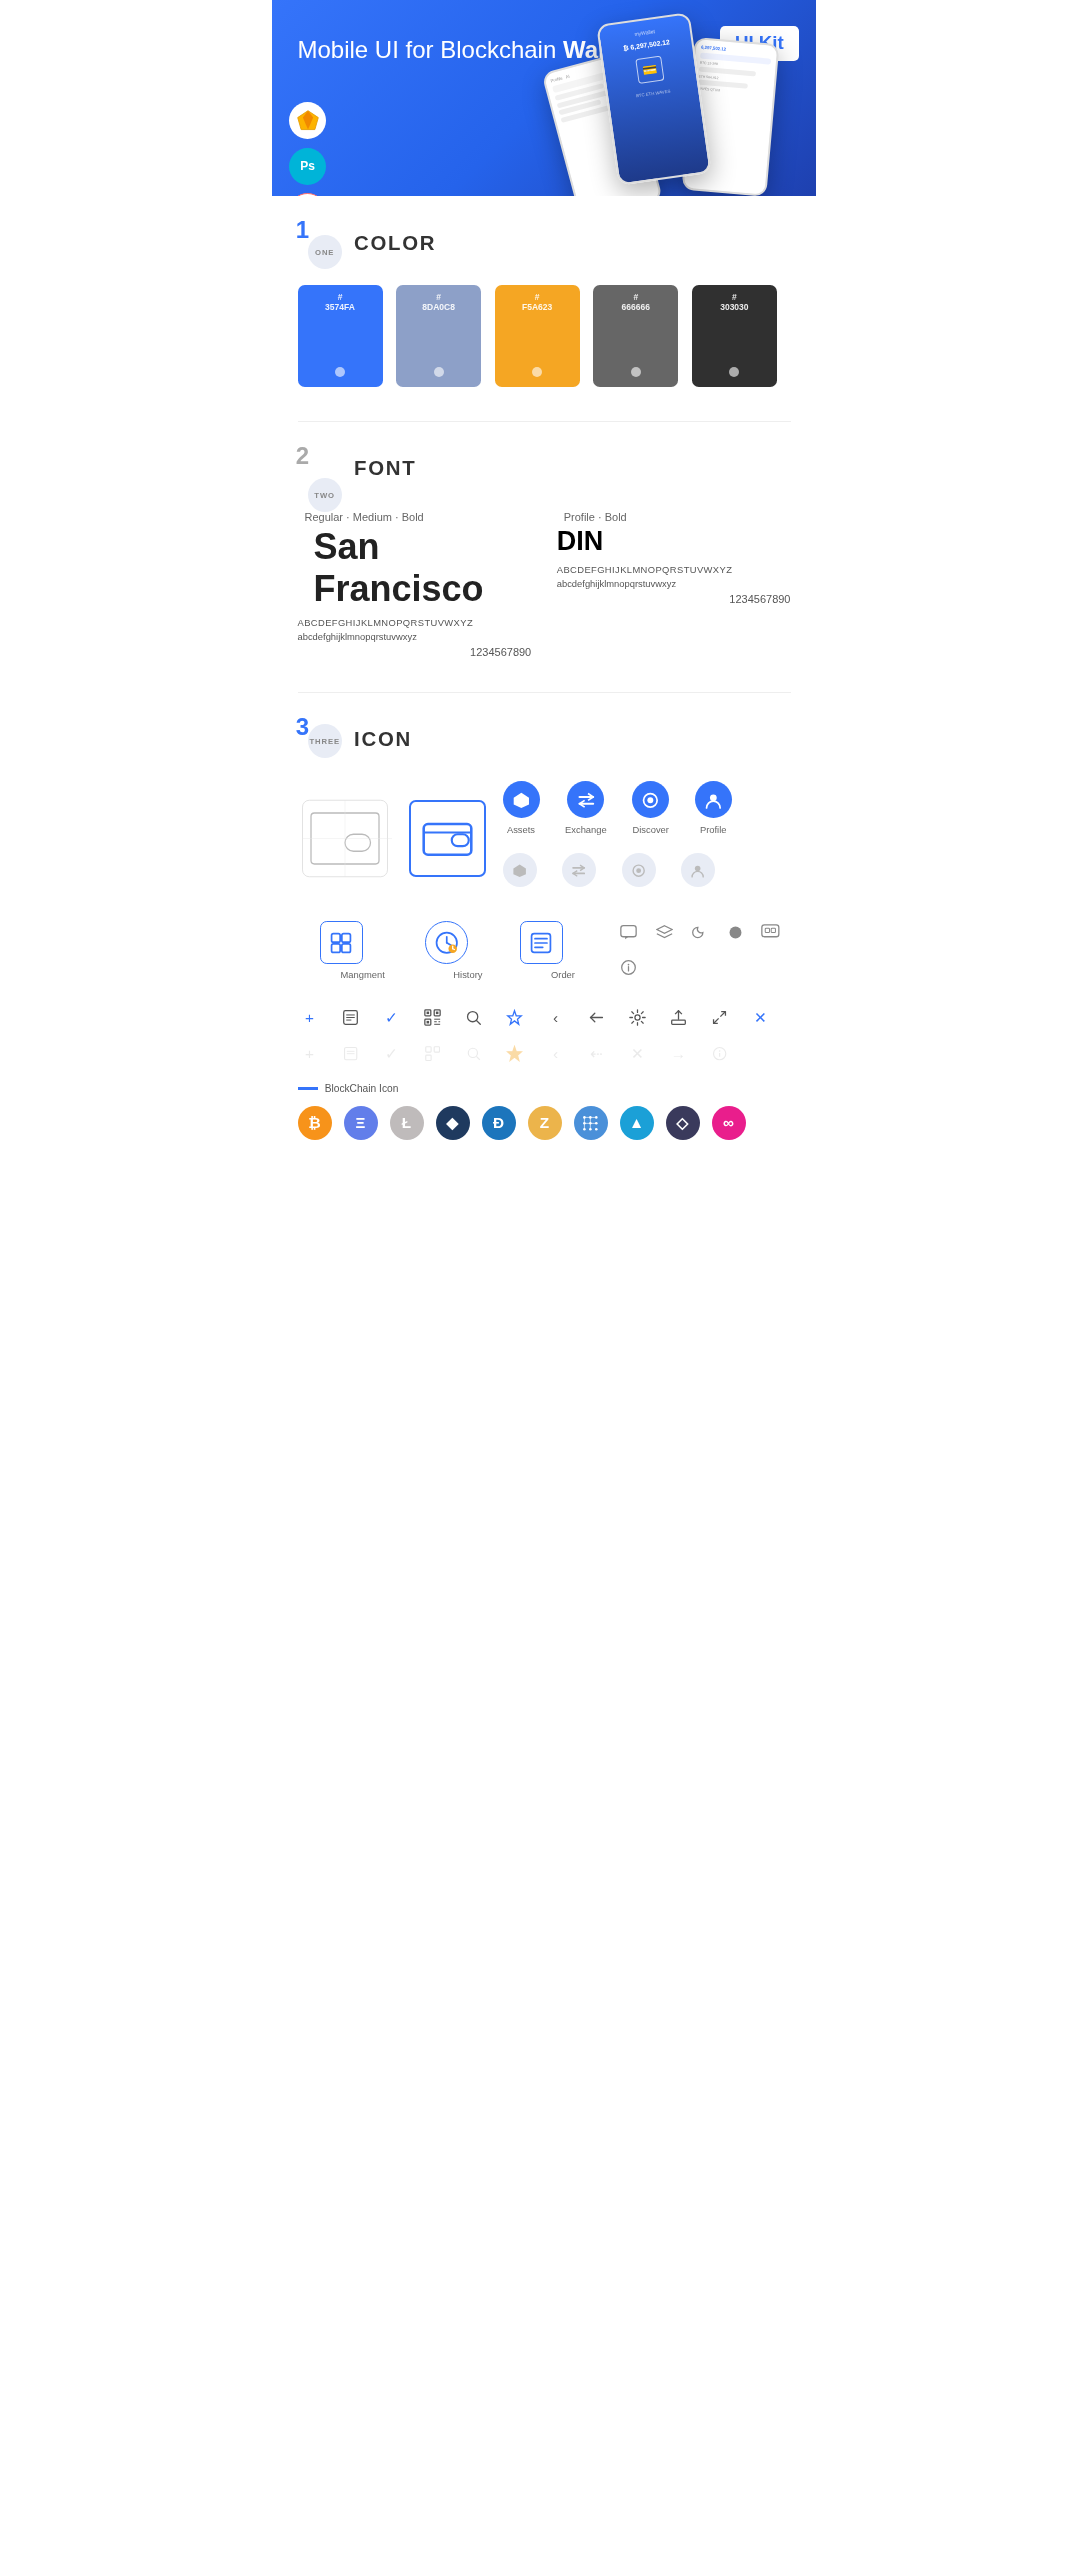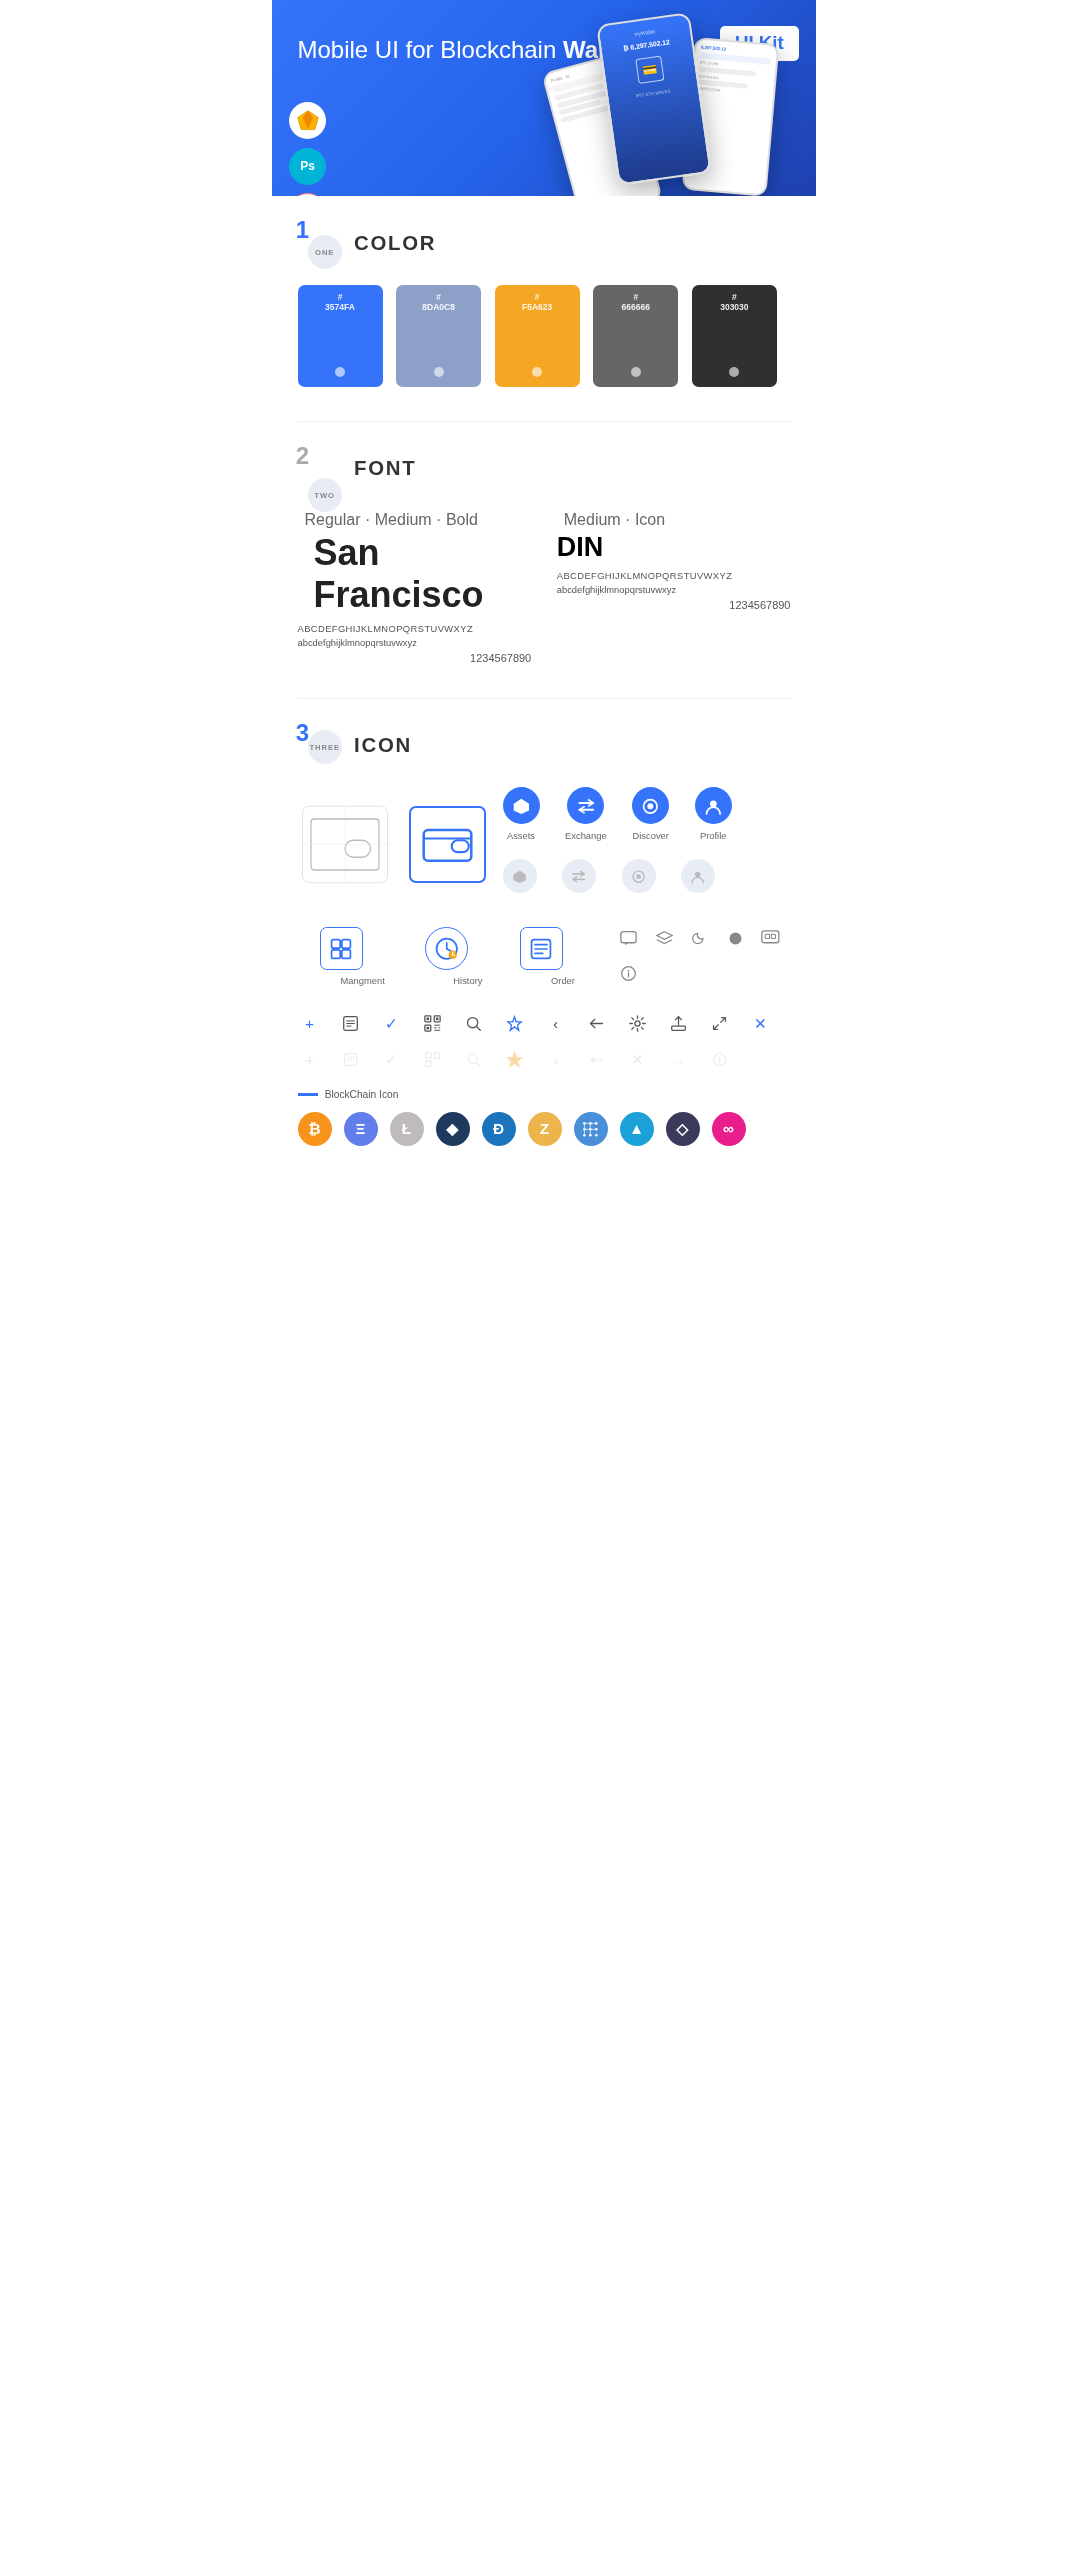--- a/index.html
+++ b/index.html
@@ -184,21 +184,21 @@
     }
 
     
     .font-section { margin-bottom: 34px; }
     .font-grid {
       display: grid;
       grid-template-columns: 1fr 1fr;
       gap: 25.5px;
     }
     .font-style-label {
-      font-size: 16px;
+      font-size: 11px;
       color: #666;
       margin-bottom: 3.4px;
       padding-left: 7px;
     }
     .font-name {
       font-size: 36px;
       font-weight: 700;
       color: #222;
       margin-bottom: 6.8px;
       margin-left: 16px;
@@ -530,21 +530,21 @@
 
     <div class="font-grid">
       <div>
         <div class="font-style-label">Regular · Medium · Bold</div>
         <div class="font-name">San Francisco</div>
         <div class="font-uppercase">ABCDEFGHIJKLMNOPQRSTUVWXYZ</div>
         <div class="font-lowercase">abcdefghijklmnopqrstuvwxyz</div>
         <div class="font-numbers">1234567890</div>
       </div>
       <div>
-        <div class="font-style-label">Medium · Icon</div>
+        <div class="font-style-label">Profile · Bold</div>
         <div class="font-name-din">DIN</div>
         <div class="font-uppercase">ABCDEFGHIJKLMNOPQRSTUVWXYZ</div>
         <div class="font-lowercase">abcdefghijklmnopqrstuvwxyz</div>
         <div class="font-numbers">1234567890</div>
       </div>
     </div>
   </div>
 
   <div class="divider"></div>
 

